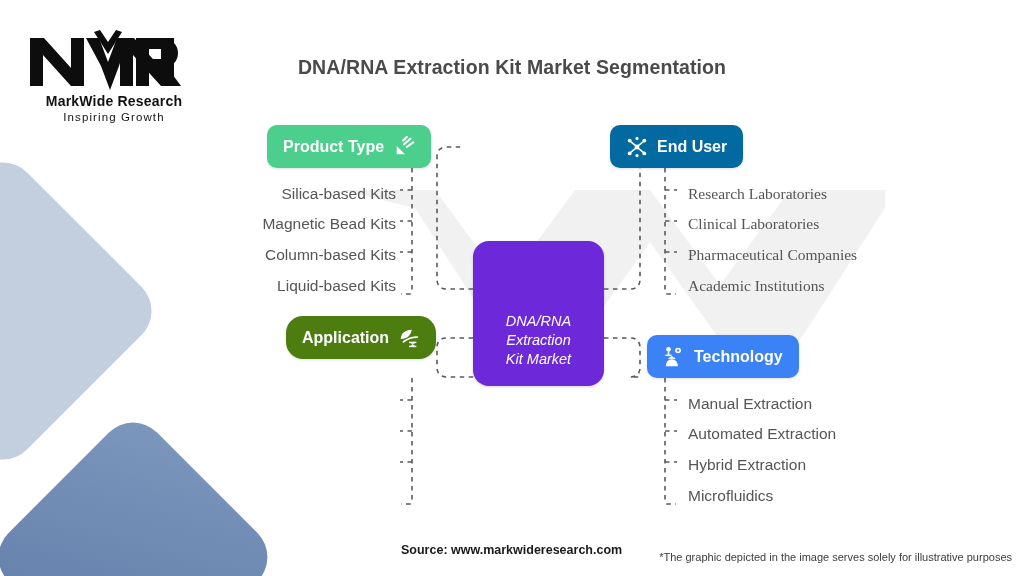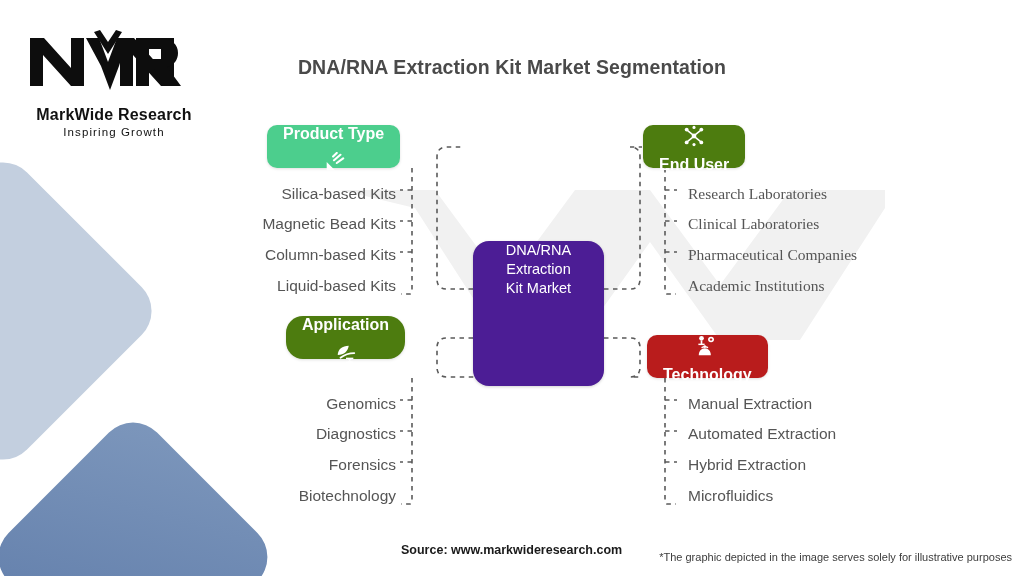--- a/index.html
+++ b/index.html
@@ -56,25 +56,25 @@
   .logo-wrap {
     position: absolute;
     left: 24px;
     top: 28px;
     width: 180px;
     z-index: 6;
     text-align: center;
   }
   .logo-mark { display: block; }
   .logo-name {
-    font-size: 16px;
+    font-size: 14px;
     font-weight: bold;
     color: #111111;
     letter-spacing: 0.2px;
-    margin-top: 16px;
+    margin-top: 3px;
   }
   .logo-tag {
     font-size: 11.5px;
     color: #111111;
     letter-spacing: 1.1px;
     margin-top: 2px;
   }
 
   
   .title {
@@ -106,26 +106,28 @@
     stroke-linecap: butt;
   }
 
   
   .center-node {
     position: absolute;
     left: 473px;
     top: 241px;
     width: 131px;
     height: 145px;
-    background: #4c1d95;
+    background: #6d28d9;
     border-radius: 16px;
     z-index: 4;
     display: flex;
+    align-items: flex-end;
     justify-content: center;
     box-shadow: 0 1px 3px rgba(0,0,0,0.18);
+    font-style: italic;
   }
   .center-text {
     color: #ffffff;
     font-size: 14.5px;
     line-height: 1.32;
     text-align: center;
     padding-bottom: 17px;
     white-space: pre-line;
   }
 
@@ -137,34 +139,33 @@
     gap: 9px;
     height: 43px;
     padding: 0 16px;
     border-radius: 10px;
     color: #ffffff;
     font-size: 16px;
     font-weight: bold;
     z-index: 4;
     box-shadow: 0 1px 3px rgba(0,0,0,0.13);
     white-space: nowrap;
-    flex-direction: column;
   }
   .pill .pill-icon {
     display: flex;
     align-items: center;
     justify-content: center;
     width: 22px;
     height: 22px;
     flex: none;
   }
   #pill-product { left: 267px; top: 125px; background: #4cce8d; }
-  #pill-enduser { left: 643px; top: 125px; background: #4d7c0f; }
+  #pill-enduser { left: 610px; top: 125px; background: #0369a1; }
   #pill-application { left: 286px; top: 316px; background: #4d7c0f; border-radius: 17px; }
-  #pill-technology { left: 647px; top: 335px; background: #b91c1c; }
+  #pill-technology { left: 647px; top: 335px; background: #3b82f6; }
 
   
   .leaf-list {
     position: absolute;
     z-index: 3;
     display: flex;
     flex-direction: column;
   }
   .leaf {
     font-size: 15.5px;
@@ -323,26 +324,20 @@
         <path d="M6 16 C10 13 16 11 21 11" stroke="#ffffff" stroke-width="2" fill="none" stroke-linecap="round"></path>
         <g fill="#ffffff">
           <path d="M12 16 L20 16 L20 17.6 L12 17.6 Z"></path>
           <path d="M12 22 L20 22 L20 20.4 L12 20.4 Z"></path>
           <path d="M13.4 17.6 L18.6 17.6 L16 19.2 Z"></path>
           <path d="M13.4 20.4 L18.6 20.4 L16 18.8 Z"></path>
         </g>
       </svg>
     </span>
   </div>
-  <div class="leaf-list leaf-left" id="list-application">
-    <div class="leaf leaf-left">Genomics</div>
-    <div class="leaf leaf-left">Diagnostics</div>
-    <div class="leaf leaf-left">Forensics</div>
-    <div class="leaf leaf-left">Biotechnology</div>
-  </div>
 
   <div class="pill" id="pill-technology">
     <span class="pill-icon">
       <svg width="22" height="22" viewBox="0 0 24 24">
         <g fill="#ffffff">
           <circle cx="6" cy="3.6" r="2.6"></circle>
           <path d="M5.1 6 L6.9 6 L6.9 10 L5.1 10 Z"></path>
           <path d="M2.6 9.4 L9.4 9.4 L9.4 11 L2.6 11 Z"></path>
           <path d="M16.4 2 C18.4 2 19.7 3.3 19.7 5 C19.7 6.7 18.4 8 16.4 8 C14.4 8 13.1 6.7 13.1 5 C13.1 3.3 14.4 2 16.4 2 Z
                    M16.4 3.7 C15.6 3.7 15 4.3 15 5 C15 5.7 15.6 6.3 16.4 6.3 C17.2 6.3 17.8 5.7 17.8 5 C17.8 4.3 17.2 3.7 16.4 3.7 Z"></path>

